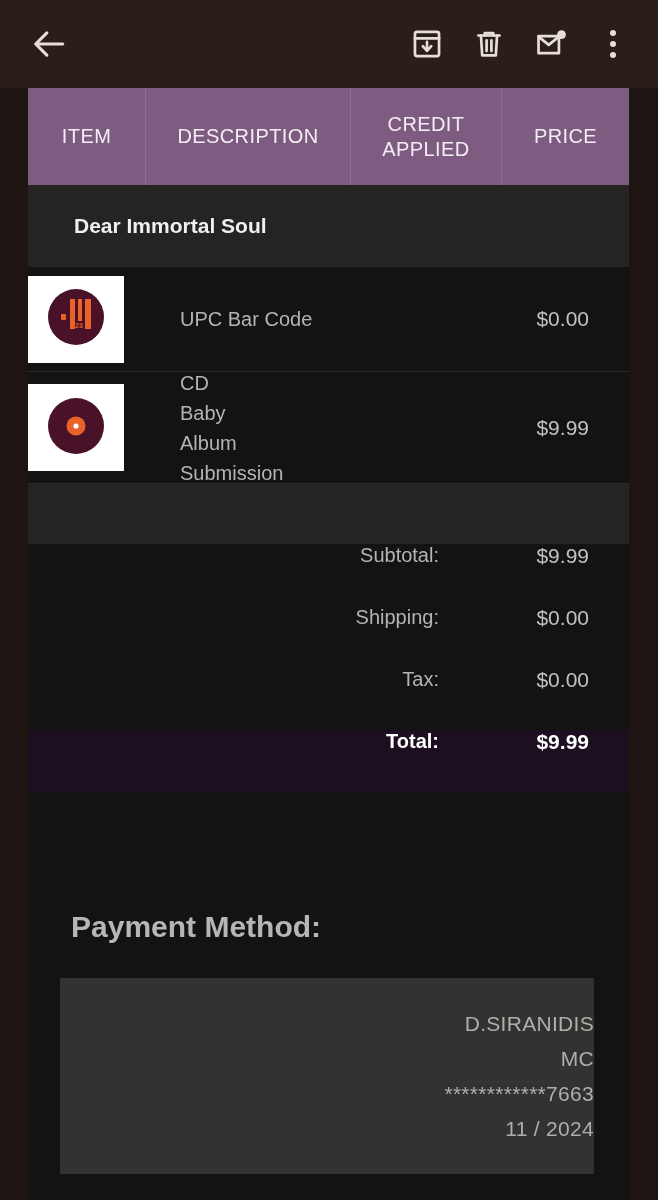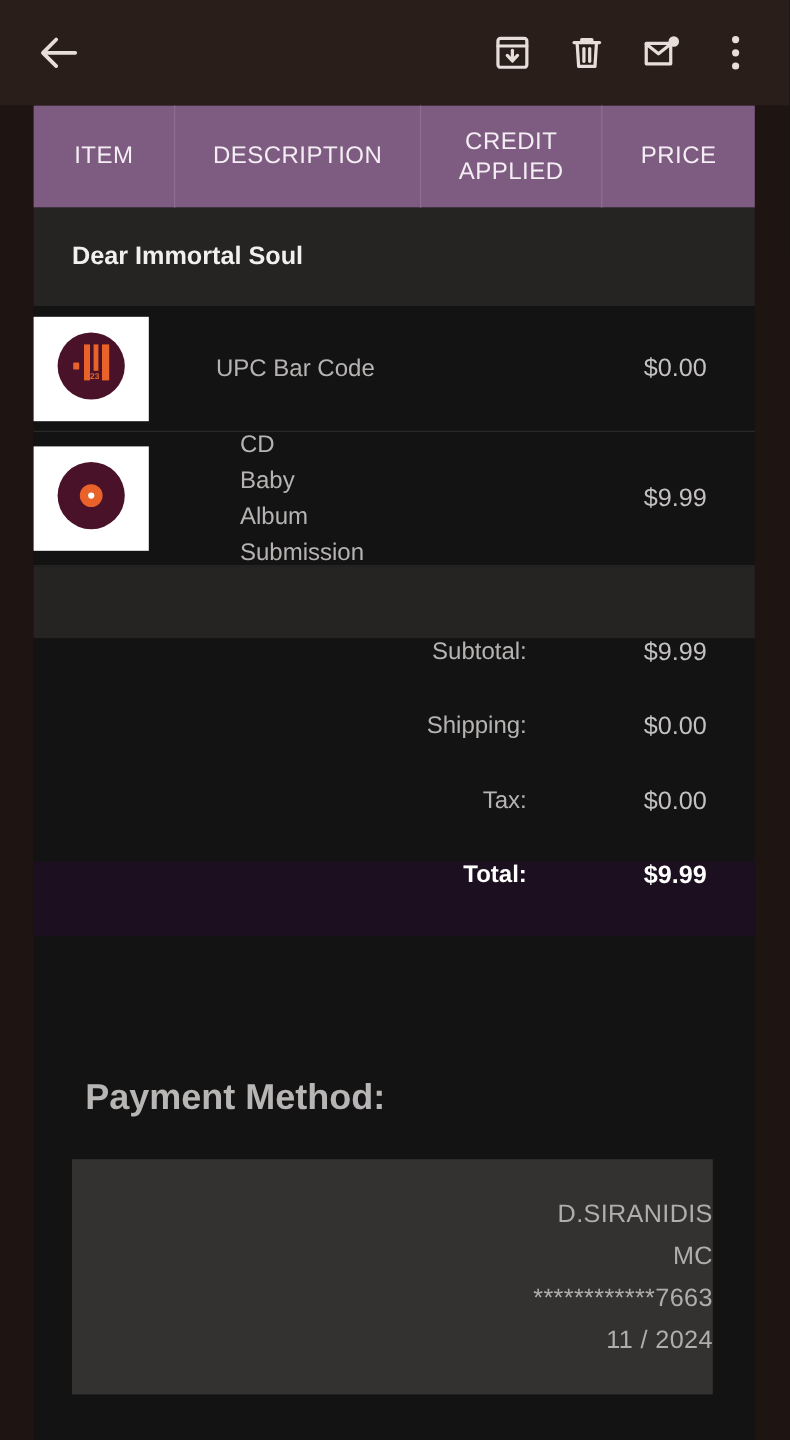--- a/index.html
+++ b/index.html
@@ -39,52 +39,52 @@
   .content {
     position: absolute;
     left: 28px;
     top: 0;
     width: 601px;
     height: 1112px;
     background: #141313;
   }
 
   
-  .inv-head { display: flex; background: #7e5b80; height: 85px; }
+  .inv-head { display: flex; background: #7e5b80; height: 97px; }
   .inv-head .cell {
     display:flex; align-items:center; justify-content:center;
     color:#f4eef4; font-size:20px; letter-spacing:.4px;
     text-align:center; line-height:1.25;
     border-right: 1px solid #8e6d90;
   }
   .inv-head .cell:last-child { border-right: none; }
   .c-item  { width: 118px; }
   .c-desc  { width: 205px; }
   .c-cred  { width: 151px; }
   .c-price { width: 127px; }
 
   .album-row {
     background: #262423;
     height: 82px;
     display: flex;
     align-items: center;
-    padding-left: 32px;
+    padding-left: 46px;
   }
   .album-row .title {
     color: #f2f0ef; font-size: 21px; font-weight: bold;
   }
 
   .line-item {
     display: flex;
     align-items: center;
     background: #141313;
     border-bottom: 1px solid #2c2a29;
   }
   .line-item.r1 { height: 105px; }
-  .line-item.r2 { height: 112px; gap: 20px; }
+  .line-item.r2 { height: 112px; }
   .li-thumb {
     width: 96px; height: 87px;
     background: #ffffff;
     display:flex; align-items:center; justify-content:center;
     flex: 0 0 auto;
   }
   .li-desc {
     flex: 1;
     padding-left: 56px;
     color: #b6b4b3;

